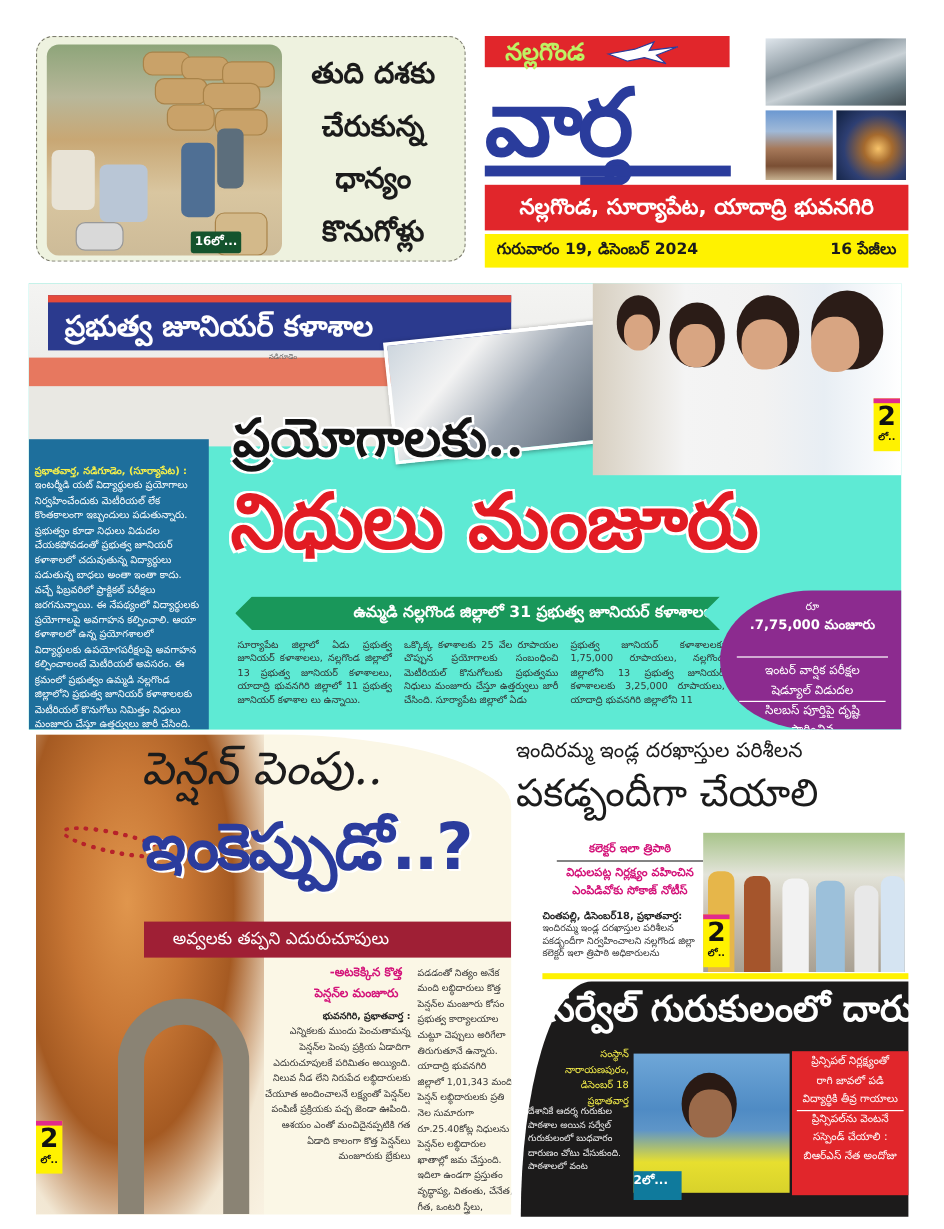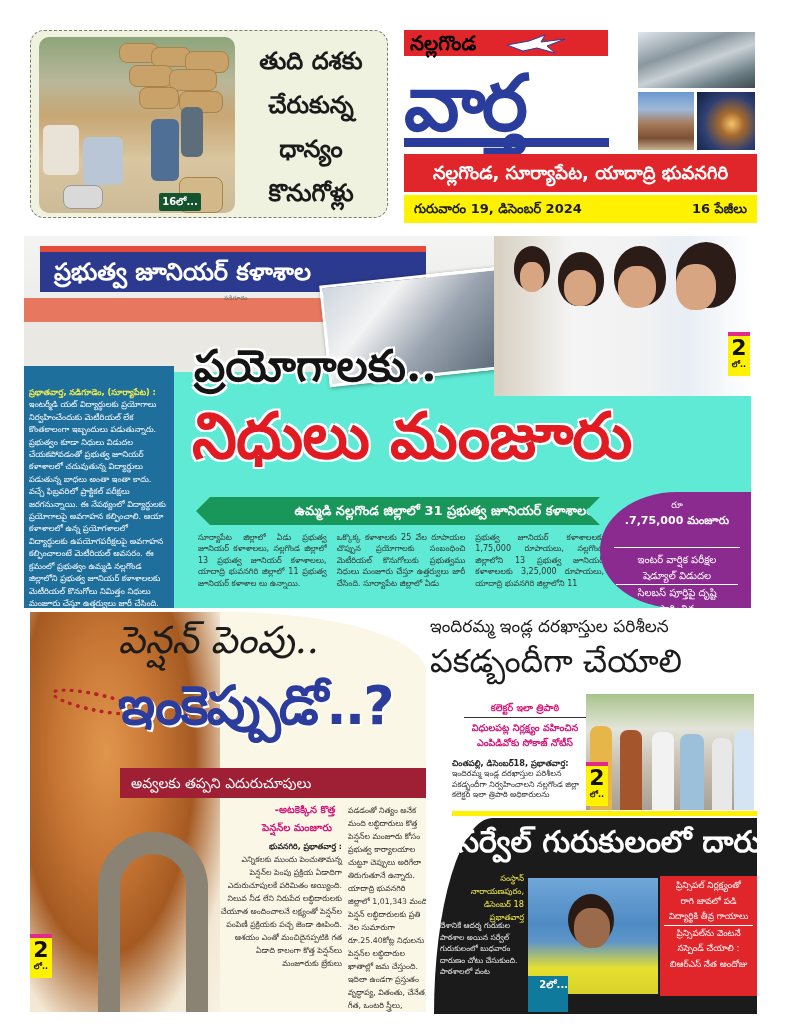--- a/index.html
+++ b/index.html
@@ -10,21 +10,21 @@
   
   .teaser { left: 30px; top: 30px; width: 358px; height: 188px; border: 1.5px dashed #7d7d6e; border-radius: 14px; background: #eef2df; overflow: hidden; }
   .teaser-photo { left: 8px; top: 6px; width: 196px; height: 176px; border-radius: 10px; overflow: hidden;
     background: linear-gradient(180deg,#8ea57a 0%,#b8b79a 25%,#c8a774 45%,#d9c6a0 70%,#cdbb98 100%); }
   .sack { position: absolute; border-radius: 8px; background: #c9a269; border: 1px solid #a98349; }
   .worker { position: absolute; border-radius: 6px; }
   .teaser-badge { left: 128px; top: 162px; width: 42px; height: 18px; background: #14532d; color: #fff; font-size: 10px; font-weight: bold; text-align: center; line-height: 18px; border-radius: 2px; }
   .teaser-headline { left: 208px; top: 8px; width: 144px; text-align: center; font-size: 24px; font-weight: bold; line-height: 44px; color: #1b1b1b; }
 
   
-  .mast-region { left: 404px; top: 30px; width: 204px; height: 26px; background: #e1262b; color: #000000; font-size: 20px; font-weight: bold; padding-left: 6px; line-height: 26px; }
+  .mast-region { left: 404px; top: 30px; width: 204px; height: 26px; background: #e1262b; color: #bef264; font-size: 20px; font-weight: bold; padding-left: 17px; line-height: 26px; }
   .mast-bird { left: 505px; top: 33px; width: 62px; height: 22px; }
   .mast-logo { left: 404px; top: 58px; width: 204px; height: 92px; color: #2a3c9c; font-size: 78px; font-weight: bold; letter-spacing: -4px; line-height: 90px; font-family: "DejaVu Serif", serif; }
   .mast-underline { left: 404px; top: 138px; width: 205px; height: 9px; background: #2a3c9c; }
   .mast-photo-dam { left: 638px; top: 32px; width: 117px; height: 56px; background: linear-gradient(160deg,#dfe6ec 0%,#8a979f 35%,#c9d1d6 55%,#6c7e86 80%,#3f4a4f 100%); }
   .mast-photo-temple { left: 638px; top: 92px; width: 56px; height: 58px; background: linear-gradient(180deg,#6b98d1 0%,#9fb9d8 30%,#a6795a 55%,#7a4f34 80%,#c7b190 100%); }
   .mast-photo-night { left: 697px; top: 92px; width: 58px; height: 58px; background: radial-gradient(circle at 60% 55%,#f7c36a 0%,#a56a2e 25%,#2e3f73 60%,#10203f 100%); }
   .mast-districts { left: 404px; top: 154px; width: 353px; height: 38px; background: #e1262b; color: #fff; font-size: 18px; font-weight: bold; text-align: center; line-height: 38px; white-space: nowrap; }
   .mast-dateband { left: 404px; top: 195px; width: 353px; height: 28px; background: #fff200; font-size: 13px; font-weight: bold; color: #1b1b1b; line-height: 28px; padding: 0 10px; display: flex; justify-content: space-between; }
 
   
@@ -58,21 +58,21 @@
   .page-tag .lo { font-size: 8px; display: block; }
 
   
   .pension { left: 30px; top: 612px; width: 396px; height: 400px; background: #fbf7e6; overflow: hidden; border-radius: 0 200px 0 0 / 0 60px 0 0; }
   .pension-photo { left: 0; top: 0; width: 190px; height: 400px;
     background: radial-gradient(ellipse at 40% 35%,#e0964d 0%,#c87735 30%,#a55a22 55%,#f2e7d3 80%,#f9f2e2 100%); }
   .bracelet { left: 20px; top: 80px; width: 90px; height: 20px; border-radius: 50%; border: 4px dotted #b7222a; transform: rotate(12deg); }
   .cane { left: 68px; top: 220px; width: 110px; height: 180px; border: 22px solid #8a8374; border-bottom: none; border-radius: 55px 55px 0 0; }
   .pension-kicker { left: 88px; top: 6px; font-size: 38px; color: #1c1c1c; font-family: "DejaVu Serif", serif; white-space: nowrap; font-style: italic; }
   .pension-headline { left: 88px; top: 62px; font-size: 54px; font-weight: bold; color: #2b3c9d; white-space: nowrap; letter-spacing: -2px; text-shadow: 2px 2px 0 #fff; }
-  .pension-band { left: 216px; top: 156px; width: 180px; height: 30px; background: #9f1f35; color: #fff; font-size: 14px; line-height: 30px; padding-left: 11px; white-space: nowrap; overflow: hidden; }
+  .pension-band { left: 216px; top: 156px; width: 180px; height: 30px; background: #9f1f35; color: #fff; font-size: 14px; line-height: 30px; padding-left: 24px; white-space: nowrap; overflow: hidden; }
   .pension-sub1 { left: 216px; top: 192px; width: 118px; text-align: center; font-size: 10px; color: #d4147a; font-weight: bold; }
   .pension-sub2 { left: 200px; top: 210px; width: 134px; text-align: center; font-size: 10px; color: #d4147a; font-weight: bold; }
   .pension-col1 { left: 190px; top: 228px; width: 122px; font-size: 7.8px; line-height: 13px; color: #333; text-align: right; }
   .pension-col1 .dl { font-weight: bold; color: #222; }
   .pension-col2 { left: 318px; top: 192px; width: 80px; font-size: 7.8px; line-height: 13px; color: #333; }
 
   
   .indi-kicker { left: 430px; top: 616px; width: 327px; font-size: 17px; color: #1c1c1c; white-space: nowrap; }
   .indi-headline { left: 430px; top: 642px; width: 327px; font-size: 32px; color: #1c1c1c; font-family: "DejaVu Serif", serif; white-space: nowrap; }
   .indi-sub { left: 464px; top: 700px; width: 122px; text-align: center; color: #d4147a; font-size: 9.5px; font-weight: bold; line-height: 15px; }
@@ -86,21 +86,21 @@
 
   
   .survel { left: 434px; top: 818px; width: 323px; height: 196px; background: #1c1b1b; border-radius: 60px 0 0 0 / 200px 0 0 0; }
   .survel-headline { left: 458px; top: 824px; font-size: 30px; font-weight: bold; color: #fff; white-space: nowrap; }
   .survel-dateline { left: 456px; top: 872px; width: 68px; text-align: right; font-size: 8.2px; line-height: 13px; color: #f6ef4a; }
   .survel-body { left: 440px; top: 920px; width: 88px; font-size: 7.6px; line-height: 11.5px; color: #eee; }
   .survel-photo { left: 528px; top: 878px; width: 130px; height: 116px;
     background: linear-gradient(180deg,#6fa7d8 0%,#4f8bc4 40%,#5e95c8 55%,#e7df2f 78%,#d8d22b 100%); overflow: hidden; }
   .survel-photo .head { position: absolute; left: 40px; top: 16px; width: 46px; height: 52px; background: #2a1a14; border-radius: 50%; }
   .survel-photo .face { position: absolute; left: 46px; top: 30px; width: 36px; height: 40px; background: #9b6a4a; border-radius: 45%; }
-  .survel-badge { left: 528px; top: 976px; width: 40px; height: 36px; background: #0f7a9c; color: #fff; font-size: 10px; font-weight: bold; line-height: 18px; text-align: right; }
+  .survel-badge { left: 528px; top: 976px; width: 40px; height: 24px; background: #0f7a9c; color: #fff; font-size: 10px; font-weight: bold; line-height: 18px; text-align: left; }
   .survel-red { left: 660px; top: 876px; width: 97px; height: 120px; background: #e1262b; color: #fff; text-align: center; font-size: 8.8px; line-height: 15.5px; padding-top: 2px; }
   .survel-red .rule { border-bottom: 1px solid #fff; margin: 0 4px; }
 </style>
 </head>
 <body>
 
 <div class="abs teaser">
   <div class="abs teaser-photo">
     <div class="sack" style="left:80px;top:6px;width:40px;height:20px;"></div>
     <div class="sack" style="left:112px;top:10px;width:40px;height:20px;"></div>

